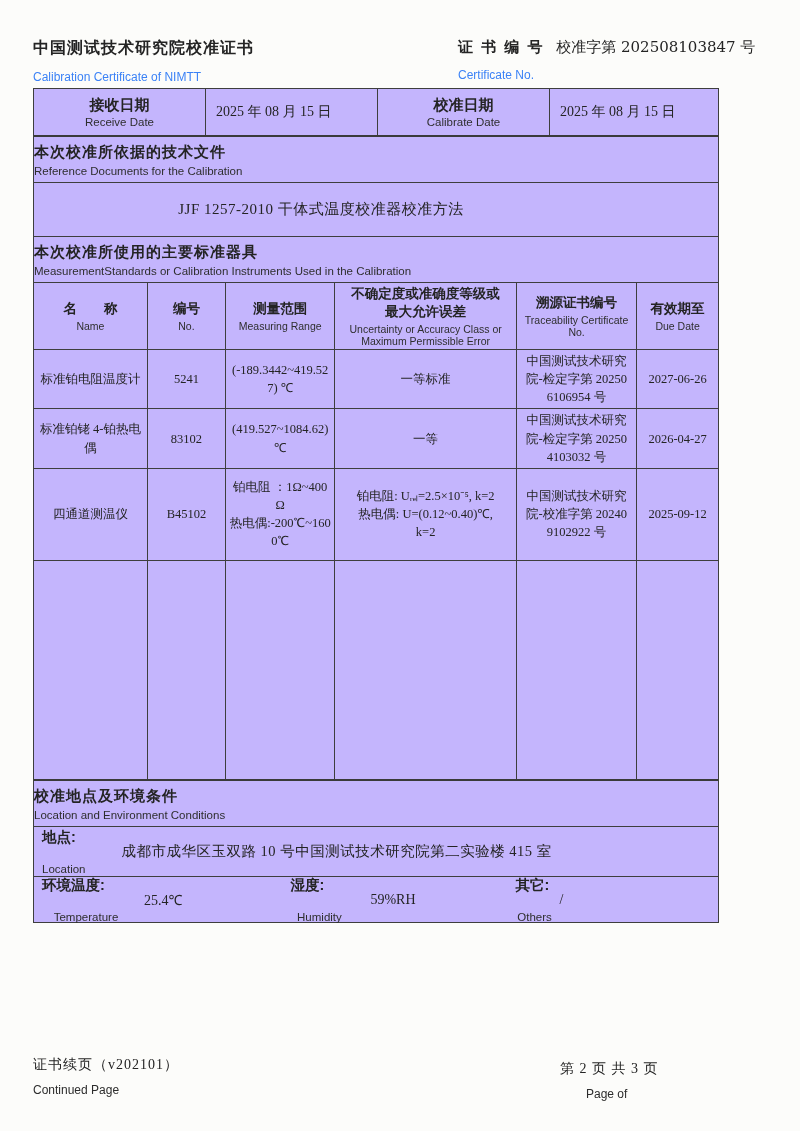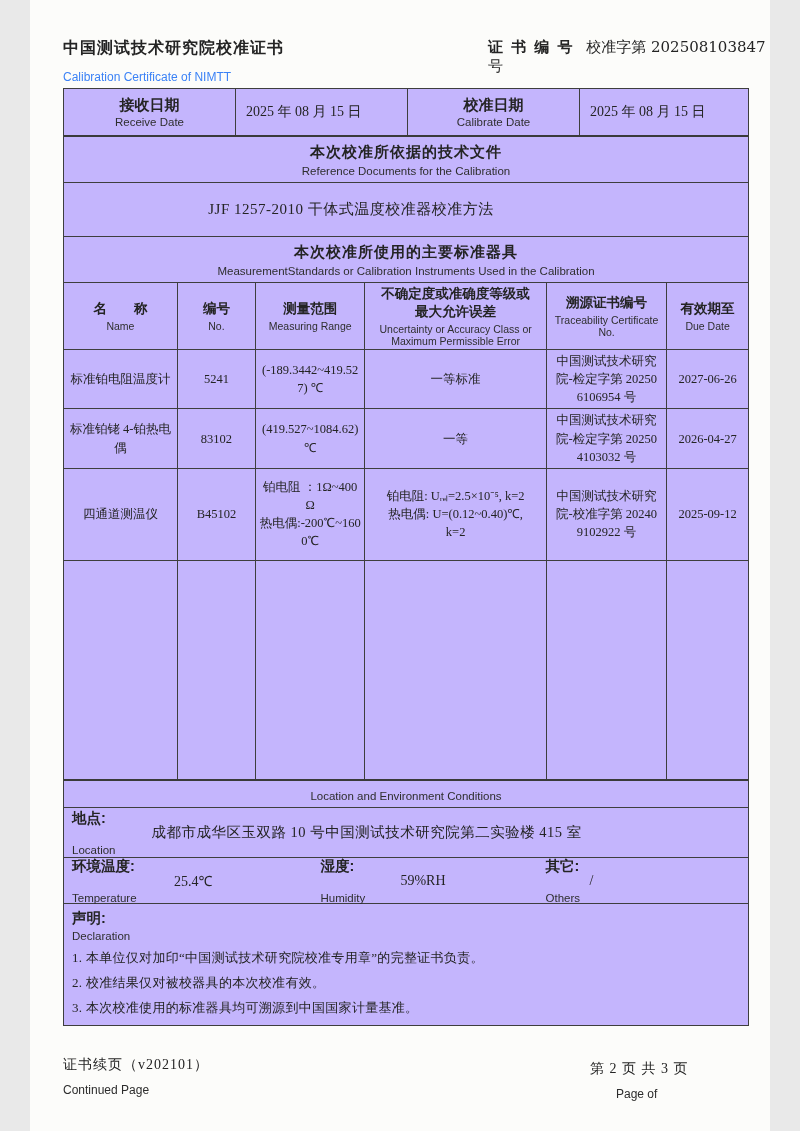--- a/index.html
+++ b/index.html
@@ -1,18 +1,18 @@
 <!DOCTYPE html>
 <html><head>
 <meta charset="utf-8">
 <style>
   * { margin:0; padding:0; box-sizing:border-box; }
   html,body { background:#e9e9e9; }
   .page {
-    position:relative; width:740px; height:1131px; margin:0 auto;
+    position:relative; width:800px; height:1131px; margin:0 auto;
     background:#fcfcfa; color:#242424; overflow:hidden;
     font-family:"Liberation Serif", serif;
     padding-left:12px;
   }
   .pre { white-space:pre-line; }
 
   
   .hdr-left  { position:absolute; left:33px; top:38px; }
   .hdr-right { position:absolute; left:458px; top:38px; }
   .t-zh { font-family:"Liberation Sans", sans-serif; font-weight:bold; font-size:16px; letter-spacing:1px; }
@@ -34,21 +34,21 @@
   .date-row { display:flex; height:46px; }
   .date-row > div { border-right:1.6px solid #3e3e3e; display:flex; flex-direction:column; justify-content:center; }
   .date-row > div:last-child { border-right:none; }
   .dr-lbl { width:172px; text-align:center; }
   .dr-lbl .zh { font-family:"Liberation Sans", sans-serif; font-weight:bold; font-size:15px; }
   .dr-lbl .en { font-family:Liberation Sans, sans-serif; font-size:11.5px; margin-top:1px; color:#2e2e2e; }
   .dr-val { width:172px; padding-left:10px; font-size:14px; }
   .date-row > div:nth-child(4) { width:166px; }
 
   
-  .sec-hdr { text-align:center; padding:6px 0 5px; }
+  .sec-hdr { text-align:left; padding:6px 0 5px; }
   .sec-hdr .zh { font-family:"Liberation Sans", sans-serif; font-weight:bold; font-size:15px; letter-spacing:1px; }
   .sec-hdr .en { font-family:"Liberation Sans", sans-serif; font-size:11.5px; margin-top:3px; color:#2e2e2e; }
 
   
   .ref-line { height:54px; display:flex; align-items:center; justify-content:center; font-size:15px; padding-right:110px; letter-spacing:0.5px; }
 
   
   table.std { width:100%; height:496px; border-collapse:collapse; table-layout:fixed; }
   table.std td, table.std th { border:1.4px solid #3e3e3e; vertical-align:middle; text-align:center; padding:2px 3px; }
   table.std tr > *:first-child { border-left:none; }
@@ -57,21 +57,21 @@
   table.std tr:last-child > * { border-bottom:none; }
   th .h-zh { font-family:"Liberation Sans", sans-serif; font-weight:bold; font-size:13.5px; white-space:pre-line; }
   th .h-en { font-family:"Liberation Sans", sans-serif; font-weight:normal; font-size:10.5px; margin-top:2px; color:#2e2e2e; }
   td.cell { font-size:12.5px; line-height:1.45; word-break:break-all; }
   tr.filler td { height:auto; }
 
   
   .loc-row { height:50px; display:flex; align-items:center; }
   .lbl-stack { padding-left:8px; }
   .lbl-stack .zh { font-family:"Liberation Sans", sans-serif; font-weight:bold; font-size:14.5px; }
-  .lbl-stack .en { font-family:"Liberation Sans", sans-serif; font-size:11.5px; color:#2e2e2e; margin-top:16px; }
+  .lbl-stack .en { font-family:"Liberation Sans", sans-serif; font-size:11.5px; color:#2e2e2e; margin-top:16px;text-align:center; }
   .loc-val { font-size:14.5px; margin-left:36px; letter-spacing:0.5px; }
   .env-row { height:46px; display:flex; align-items:center; }
   .env-val { font-size:14px; }
   .env-row .g1 { width:96px; }
   .env-row .v1 { margin-left:14px; }
   .env-row .g2 { margin-left:100px; width:66px; }
   .env-row .v2 { margin-left:22px; }
   .env-row .g3 { margin-left:92px; width:46px; }
   .env-row .v3 { margin-left:6px; }
 
@@ -208,20 +208,21 @@
               <td></td>
           <td></td>
               <td></td>
               <td></td>
         </tr>
       </tbody>
         </table>
     </div>
 
     <div class="sec sec-hdr thick">
+      <div class="zh">校准地点及环境条件</div>
       <div class="en">Location and Environment Conditions</div>
     </div>
     <div class="sec loc-row">
       <div class="lbl-stack">
         <div class="zh">地点:</div>
         <div class="en">Location</div>
       </div>
       <div class="loc-val">成都市成华区玉双路 10 号中国测试技术研究院第二实验楼 415 室</div>
     </div>
     <div class="sec env-row">
@@ -235,27 +236,20 @@
         <div class="en">Humidity</div>
       </div>
       <div class="env-val v2">59%RH</div>
       <div class="lbl-stack g3">
         <div class="zh">其它:</div>
         <div class="en">Others</div>
       </div>
       <div class="env-val v3">/</div>
     </div>
 
-    <div class="sec decl">
-      <div class="zh">声明:</div>
-      <div class="en">Declaration</div>
-      <p>1. 本单位仅对加印“中国测试技术研究院校准专用章”的完整证书负责。</p>
-      <p>2. 校准结果仅对被校器具的本次校准有效。</p>
-      <p>3. 本次校准使用的标准器具均可溯源到中国国家计量基准。</p>
-    </div>
   </div>
 
   <div class="foot-left">
     <div class="f-zh">证书续页（v202101）</div>
     <div class="f-en">Continued Page</div>
   </div>
   <div class="foot-right">
     <div class="f-zh">第 2 页 共 3 页</div>
     <div class="f-en">Page of</div>
   </div>

